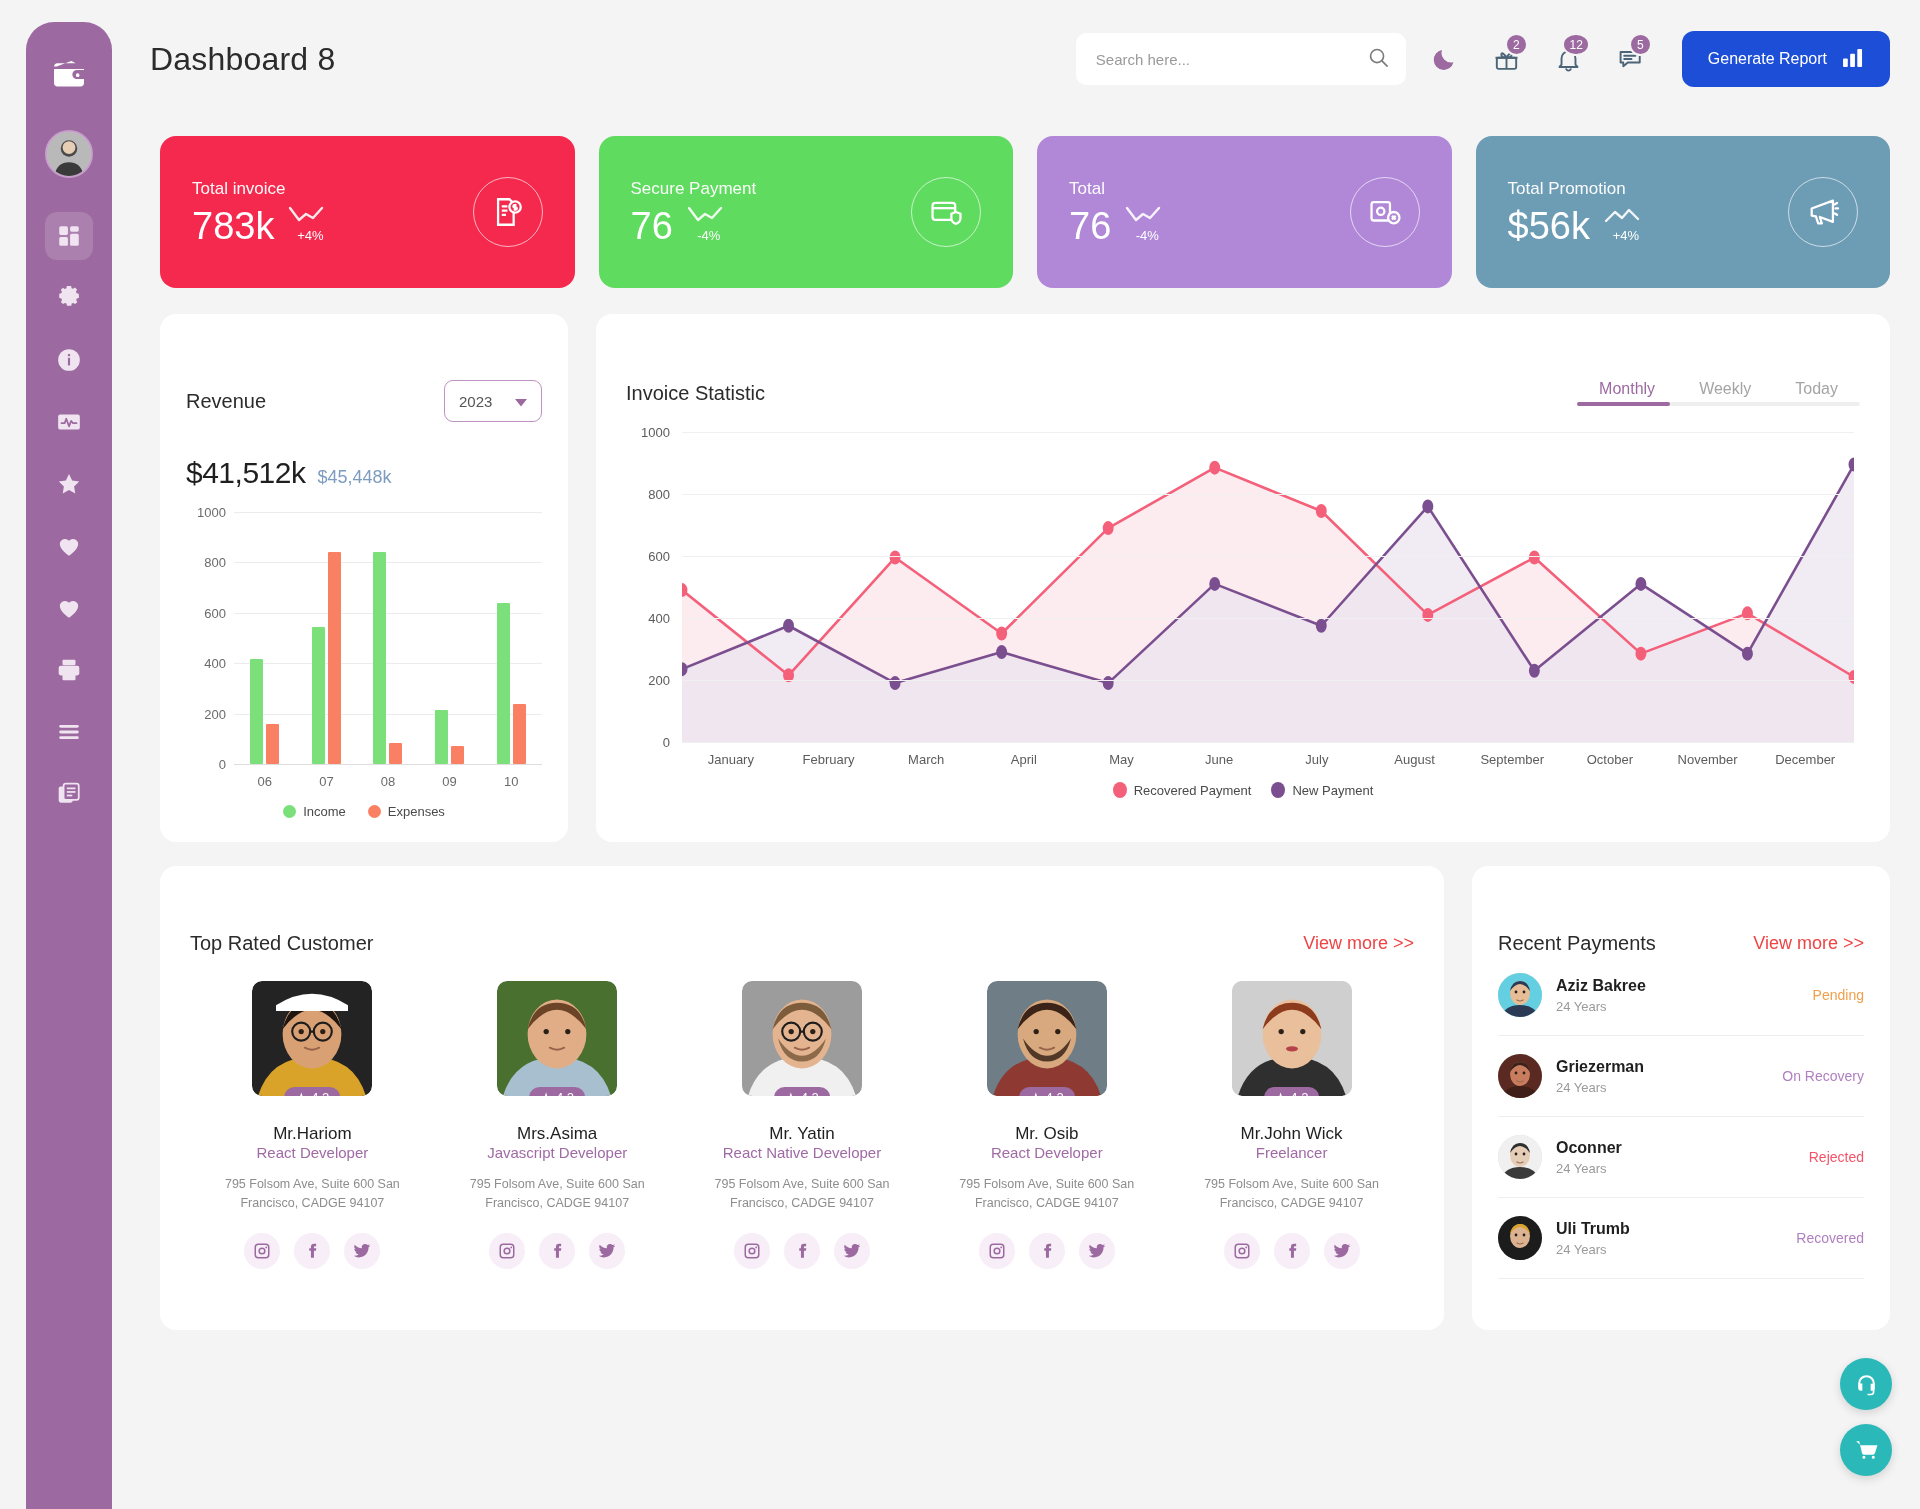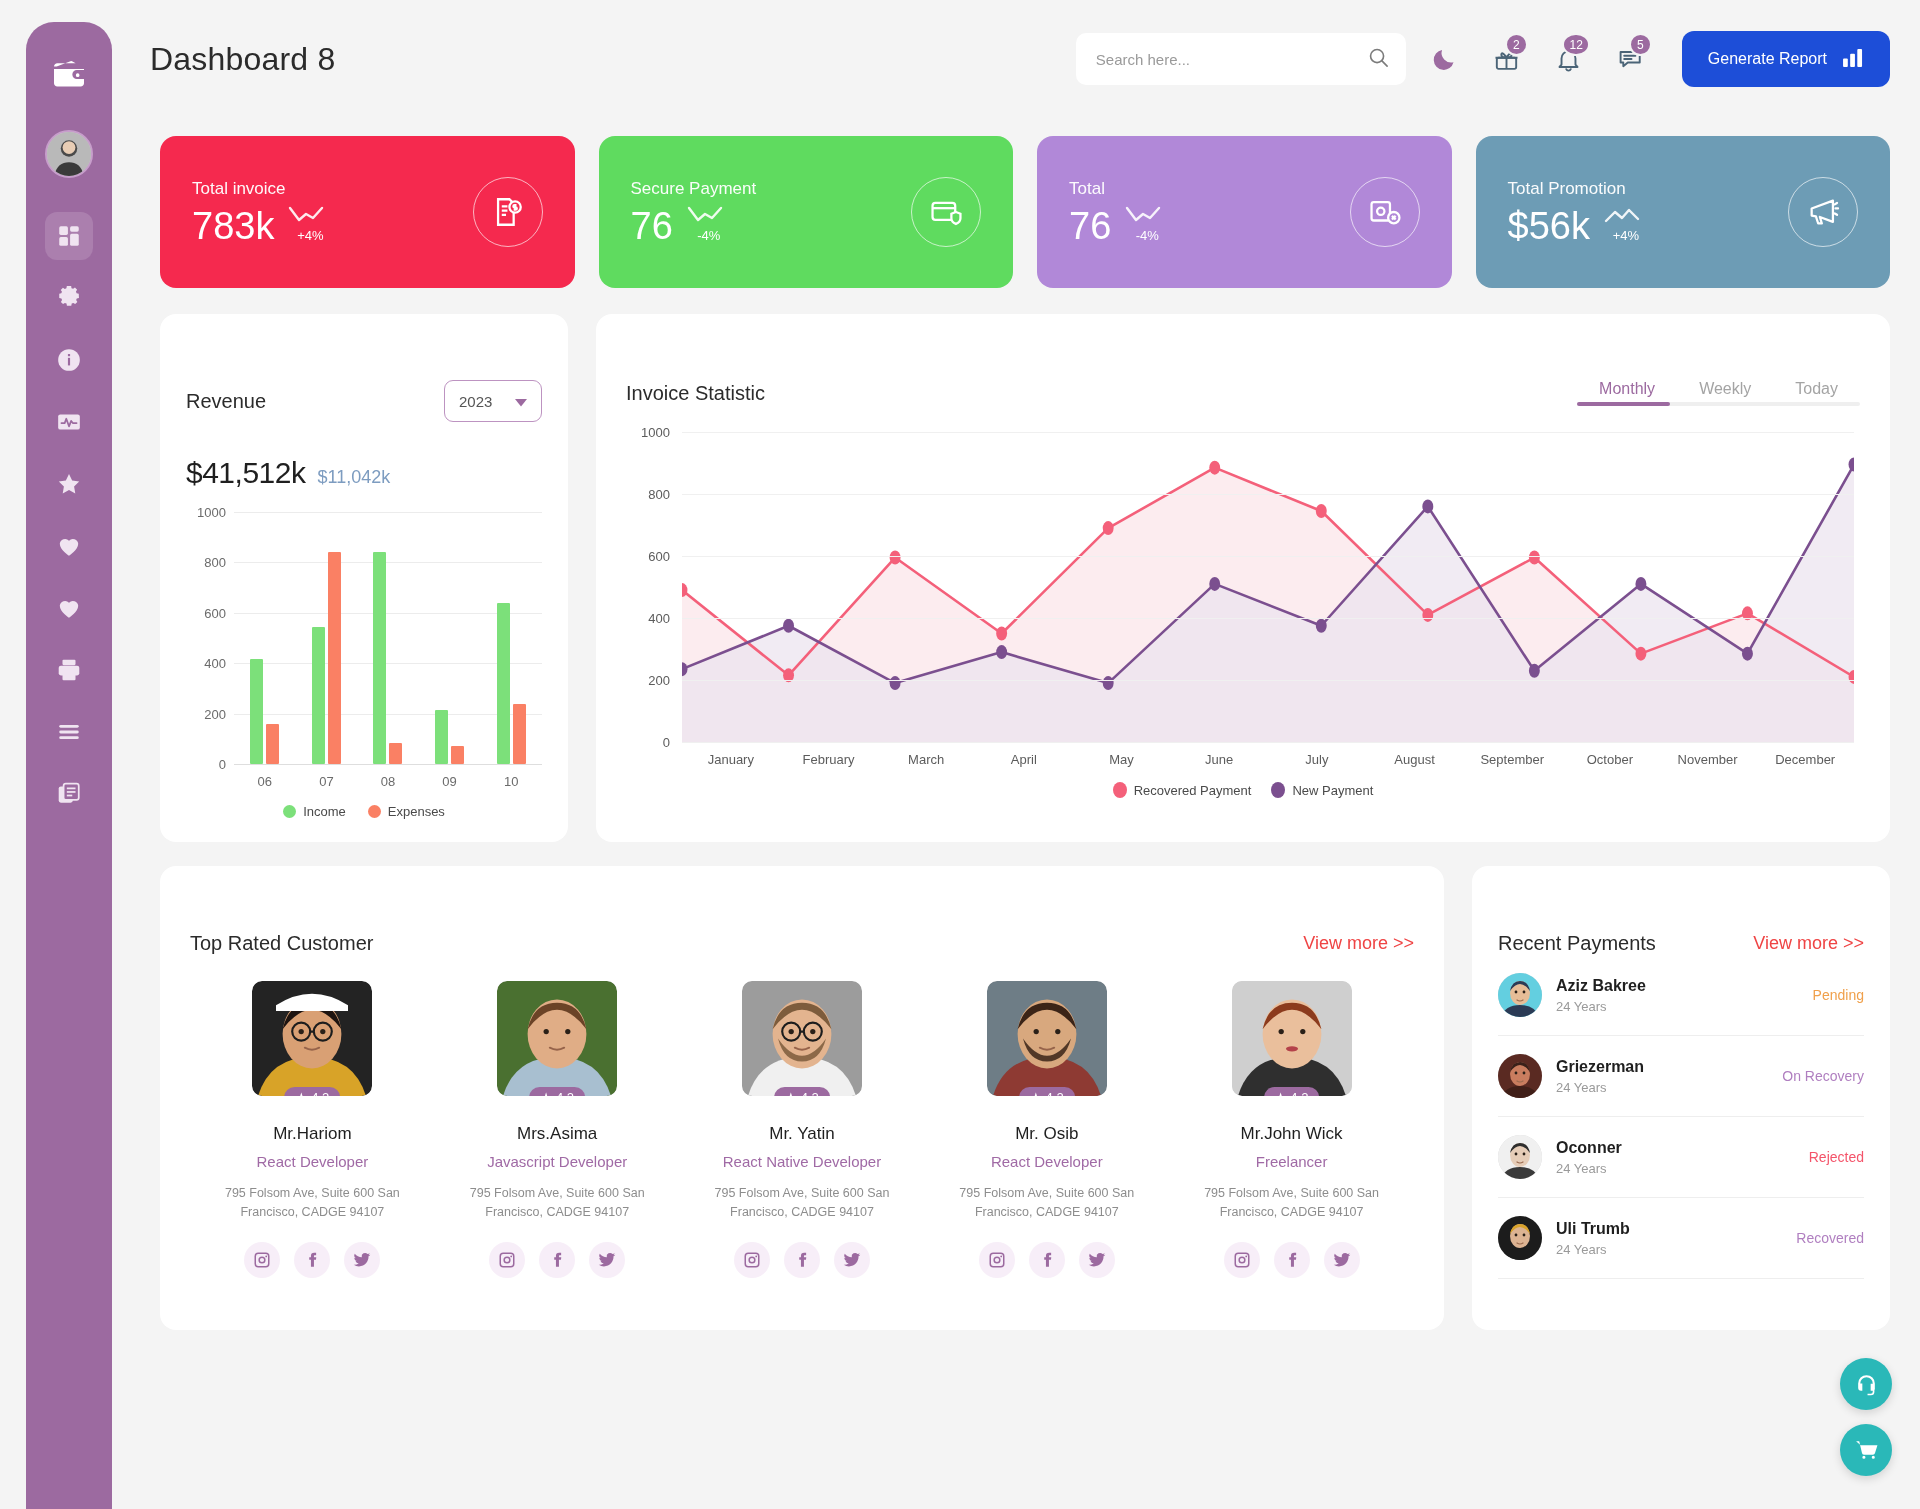--- a/index.html
+++ b/index.html
@@ -170,21 +170,21 @@
     width:120px;height:115px;border-radius:10px;position:relative;
     overflow:hidden; background:#d2d2d2;
   }
   .rating-pill{
     position:absolute; left:50%; transform:translateX(-50%);
     bottom:-12px; background:#9c6aa0; color:#fff;
     border-radius:12px; padding:3px 11px; font-size:13px;
     display:flex;align-items:center;gap:4px; white-space:nowrap;
   }
   .cust-name{ margin-top:28px; font-size:17px; color:#1f1f1f; }
-  .cust-role{ margin-top:9px; font-size:15px; color:#a06aa5; }
+  .cust-role{ margin-top:0; font-size:15px; color:#a06aa5; }
   .cust-addr{ margin-top:14px; font-size:12.5px; color:#8d8d8d; text-align:center; line-height:1.5; max-width:195px;}
   .socials{ margin-top:20px; display:flex; gap:14px; }
   .soc{
     width:36px;height:36px;border-radius:50%;background:#f7eef8;
     display:flex;align-items:center;justify-content:center;cursor:pointer;
   }
   .soc svg{ width:18px;height:18px; fill:#9c6aa0; }
 
   
   #recent{
@@ -455,21 +455,21 @@
       <span>
         <svg width="12" height="8" viewBox="0 0 12 8" fill="#9c6aa0">
             <path d="M0 0h12L6 7.5z"></path>
           </svg>
       </span>
     </div>
   </div>
 
   <div class="rev-figures">
     <div id="rev-total">$41,512k</div>
-    <div id="rev-sub">$11,042k</div>
+    <div id="rev-sub">$45,448k</div>
   </div>
 
   <div class="barchart">
     <div class="bc-ylabels" id="bc-y">
         <span style="top: 0px;">1000</span>
         <span style="top: 50.4px;">800</span>
         <span style="top: 100.8px;">600</span>
         <span style="top: 151.2px;">400</span>
         <span style="top: 201.6px;">200</span>
         <span style="top: 252px;">0</span>

